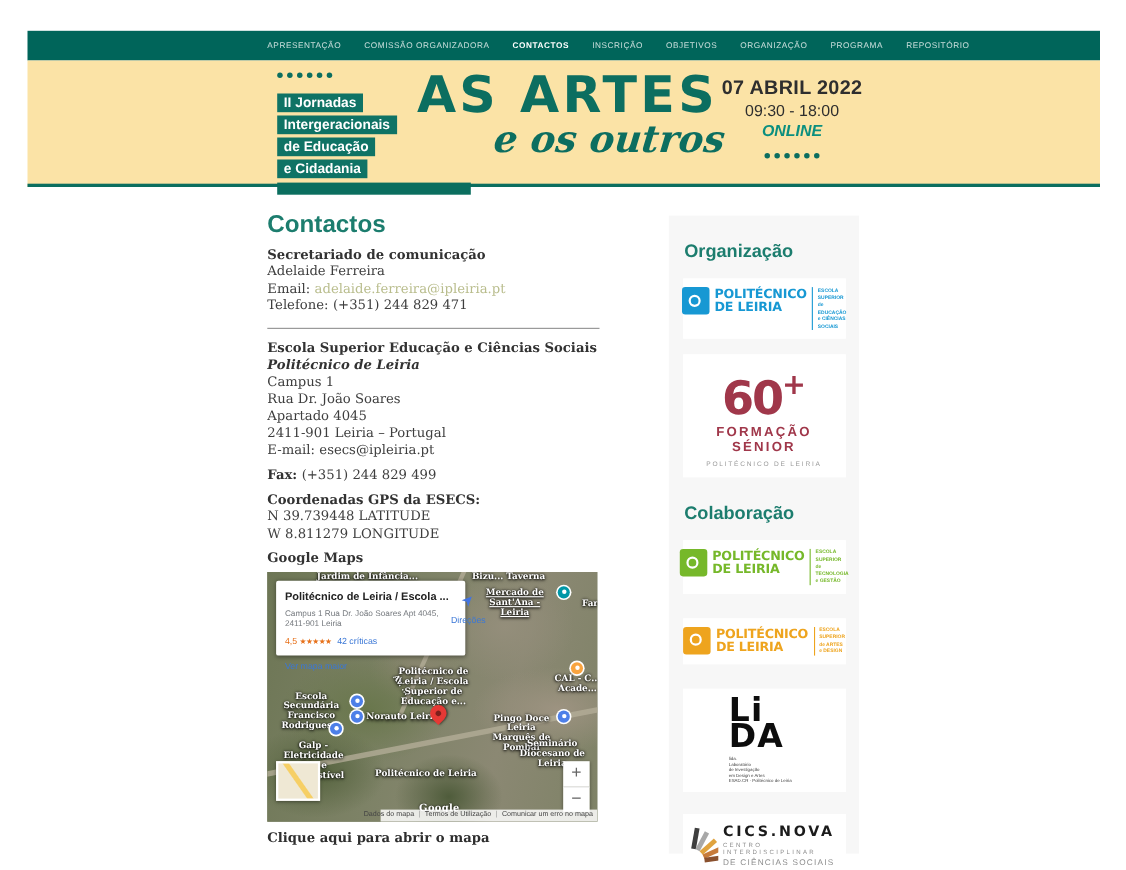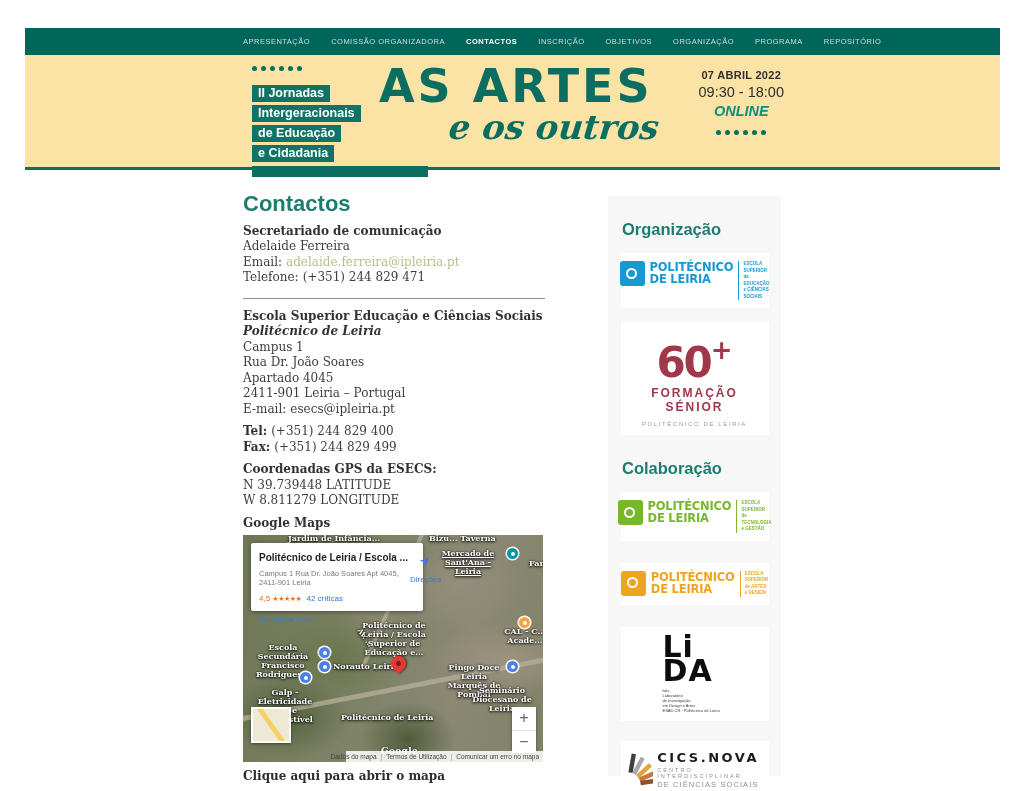--- a/index.html
+++ b/index.html
@@ -18,21 +18,21 @@
   
   .banner { position:relative; height:115px; background:#fbe3a6; border-bottom:3px solid #0b6e5f; }
   .dots-row { display:flex; gap:4px; }
   .dots-row .dot { width:5px; height:5px; border-radius:50%; background:#0b6e5f; }
   .banner-dots { position:absolute; left:227px; top:11px; }
   .event-chips { position:absolute; left:227px; top:30px; }
   .chip { display:table; background:#0f7365; color:#fff; font-weight:bold; font-size:12.5px; padding:1px 6px 2px; margin-bottom:3px; }
   .title-main { position:absolute; left:354px; top:4px; font-family:"DejaVu Sans",sans-serif; font-weight:800; font-size:46px; letter-spacing:3px; color:#0c6e60; }
   .title-script { position:absolute; left:424px; top:52px; font-family:"DejaVu Serif",serif; font-style:italic; font-weight:bold; font-size:34px; color:#0c6e60; transform:skewX(-6deg); }
   .banner-right { position:absolute; right:216px; top:14px; text-align:center; }
-  .banner-date { font-size:11px; font-weight:bold; color:#2e2e2e; letter-spacing:.3px; }
+  .banner-date { font-size:18px; font-weight:bold; color:#2e2e2e; letter-spacing:.3px; }
   .banner-time { font-size:14.5px; color:#2e2e2e; margin-top:3px; }
   .banner-mode { font-size:14.5px; font-weight:bold; font-style:italic; color:#0b8f7f; margin-top:3px; }
   .banner-right .dots-row { justify-content:center; margin-top:11px; }
   .banner-tab { position:absolute; left:227px; bottom:-10px; width:176px; height:11px; background:#0b6e5f; }
 
   
   .main-col { position:absolute; left:218px; top:168px; width:302px; font-family:"DejaVu Serif",serif; color:#3e3e3e; font-size:12px; line-height:15.5px; }
   .page-title { font-family:"Liberation Sans",sans-serif; color:#1c7d6e; font-size:22px; font-weight:bold; margin:0 0 12px; }
   .blk { margin-bottom:7px; }
   .b { font-weight:bold; color:#323232; }
@@ -197,23 +197,20 @@
       <div>Rua Dr. João Soares</div>
       <div>Apartado 4045</div>
       <div>2411-901 Leiria – Portugal</div>
       <div>
         <span class="lbl">E-mail:</span><span>esecs@ipleiria.pt</span>
       </div>
     </div>
 
     <div class="blk">
       <div>
-        <span class="b lbl">Tel:</span><span>(+351) 244 829 400</span>
-      </div>
-      <div>
         <span class="b lbl">Fax:</span><span>(+351) 244 829 499</span>
       </div>
     </div>
 
     <div class="blk">
       <div class="b">Coordenadas GPS da ESECS:</div>
       <div>N 39.739448 LATITUDE</div>
       <div>W 8.811279 LONGITUDE</div>
     </div>
 

